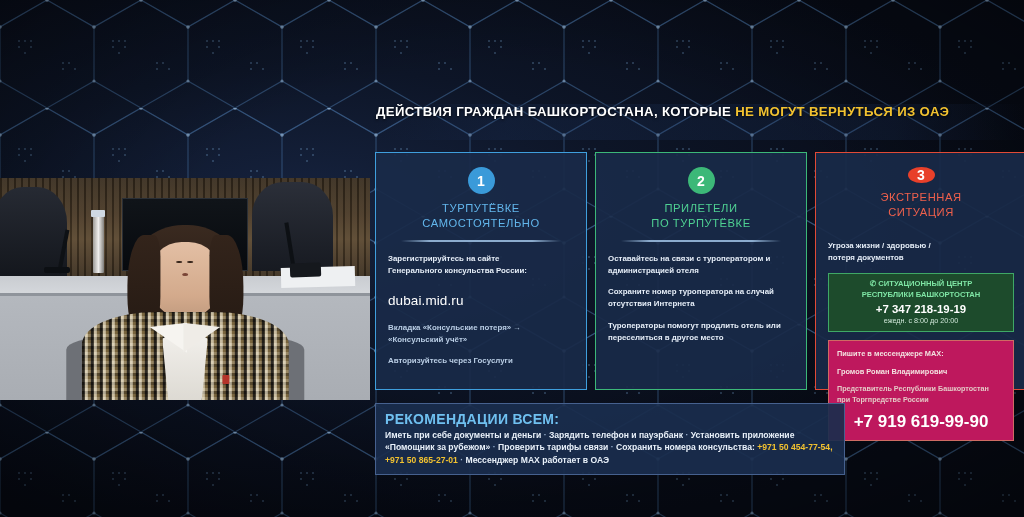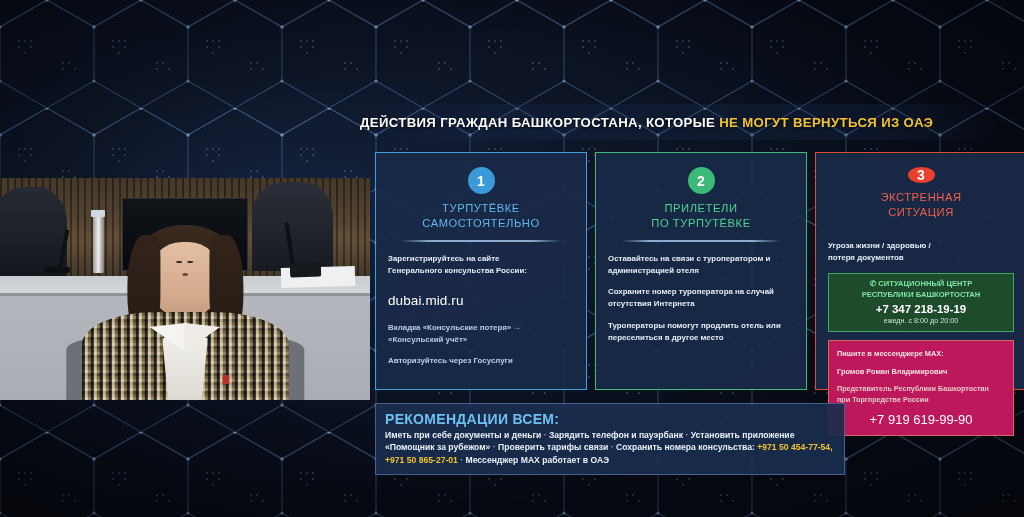--- a/index.html
+++ b/index.html
@@ -159,22 +159,22 @@
     width:115%; height:40%;
     background:#6d7076; border-radius:18% 18% 0 0; z-index:-1;
   }
 
   
   #info-panel {
     position:absolute; left:358px; top:88px; width:666px; height:394px;
   }
 
   #headline-bar {
-    position:absolute; left:2px; top:16px; width:648px; height:36px;
-    display:flex; align-items:center;
+    position:absolute; left:18px; top:16px; width:648px; height:36px;
+    display:flex; align-items:flex-start;
     background:linear-gradient(90deg, rgba(20,34,62,0) 0%, rgba(24,42,76,.35) 20%, rgba(24,42,76,.3) 80%, rgba(20,34,62,0) 100%);
   }
   #headline {
     font-size:13.2px; font-weight:bold; letter-spacing:.35px;
     color:#ffffff; white-space:nowrap;
     text-shadow:0 1px 3px rgba(0,0,0,.8);
   }
   #headline .hl-accent { color:#f2c230; }
 
   #cards {
@@ -242,21 +242,21 @@
   .green-box .gb-hours {
     font-size:7.2px; color:#cfe6d8; margin-top:1px; font-weight:normal;
   }
   .red-box {
     margin-top:8px; width:100%;
     background:#be185d; border:1.2px solid #cf6b63;
     padding:7px 8px 8px;
   }
   .red-box .rb-line { font-size:7.4px; font-weight:bold; color:#f3e2e0; line-height:1.5; margin-bottom:7px; }
   .red-box .rb-sub { font-size:7.2px; font-weight:bold; color:#e4c9c6; line-height:1.5; margin-bottom:7px; }
-  .red-box .rb-phone { font-size:13px; font-weight:normal; color:#ffffff; text-align:center; }
+  .red-box .rb-phone { font-size:17px; font-weight:bold; color:#ffffff; text-align:center; }
 
   
   #recommend {
     position:absolute; left:17px; top:315px; width:470px;
     background:rgba(26,45,78,.93);
     border:1px solid #46618f;
     padding:7px 9px 8px;
   }
   #rec-title {
     font-size:14px; font-weight:bold; color:#6fc0f0; letter-spacing:.3px;

